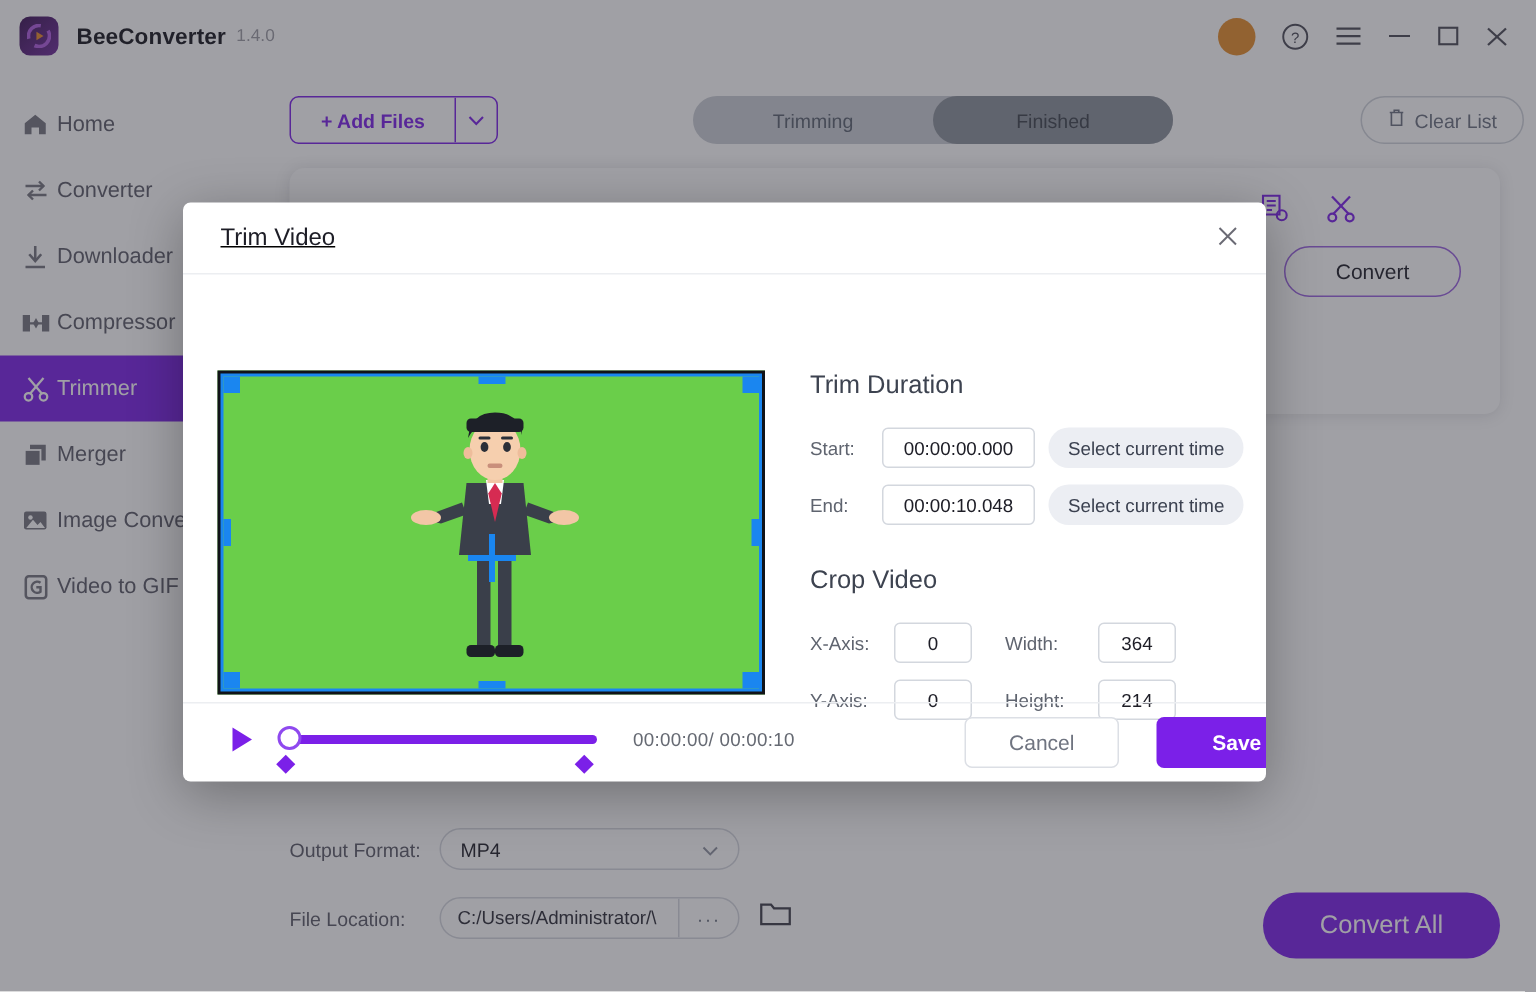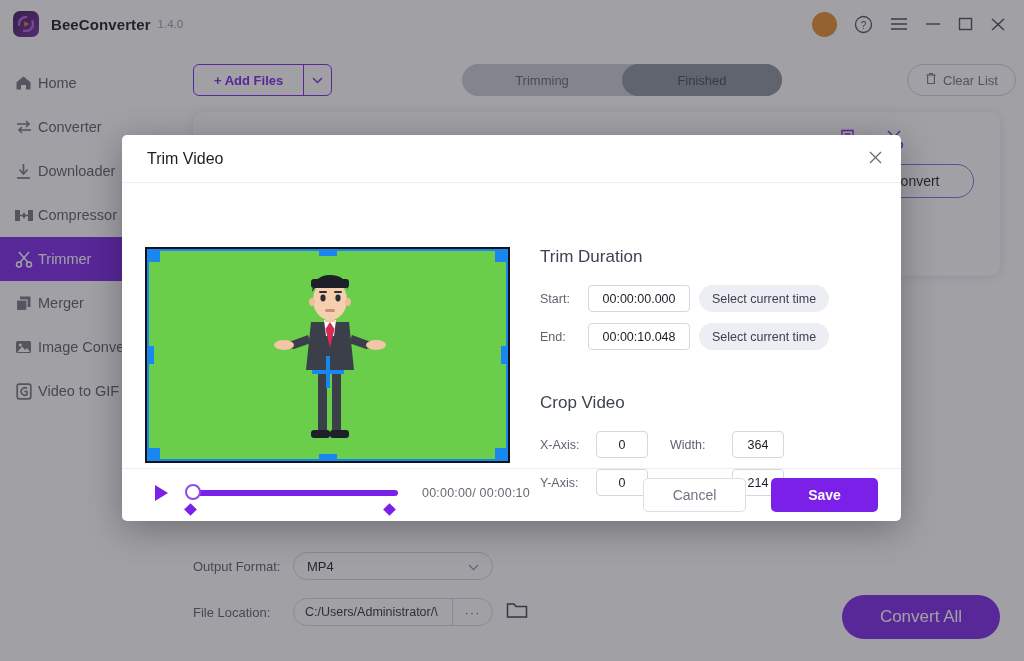--- a/index.html
+++ b/index.html
@@ -136,24 +136,25 @@
   }
 
   
   .overlay {
     position: absolute; left: 0; top: 0; width: 1024px; height: 661px;
     background: rgba(49,49,58,.46);
   }
 
   
   .modal {
-    position: absolute; left: 122px; top: 135px; width: 779px; height: 386px;
+    position: absolute; left: 122px; top: 135px; width: 722px; height: 386px;
     background: #ffffff; border-radius: 5px;
     box-shadow: 0 8px 36px rgba(0,0,0,.3);
     overflow: hidden;
+    text-decoration: underline;
   }
   .modal-head {
     height: 48px; border-bottom: 1px solid #eceef1;
     display: flex; align-items: center; padding: 0 18px 0 25px;
   }
   .modal-title { font-size: 16px; color: #1d1d26; }
   .modal-close { margin-left: auto; font-size: 17px; color: #666; line-height: 1; }
 
   .modal-body { position: relative; height: 285px; }
 
@@ -206,21 +207,21 @@
   .tinput {
     width: 102px; height: 27px; border: 1px solid #d3d7de; border-radius: 4px;
     display: flex; align-items: center; justify-content: center;
     font-size: 12.5px; color: #1d1d26; background: #fff;
   }
   .pill {
     margin-left: 9px; height: 27px; padding: 0 13px;
     background: #eceef3; border-radius: 14px;
     display: flex; align-items: center; font-size: 12.5px; color: #3b4150;
   }
-  .crop-sec { margin-top: 43px; }
+  .crop-sec { margin-top: 27px; }
   .crow { display: flex; align-items: center; margin-bottom: 11px; }
   .crow .clab { width: 56px; font-size: 12.5px; color: #5f646f; }
   .sinput {
     width: 52px; height: 27px; border: 1px solid #d3d7de; border-radius: 4px;
     display: flex; align-items: center; justify-content: center;
     font-size: 12.5px; color: #1d1d26; background: #fff;
   }
   .crow .clab2 { width: 62px; margin-left: 22px; font-size: 12.5px; color: #5f646f; }
 
   .modal-foot {

